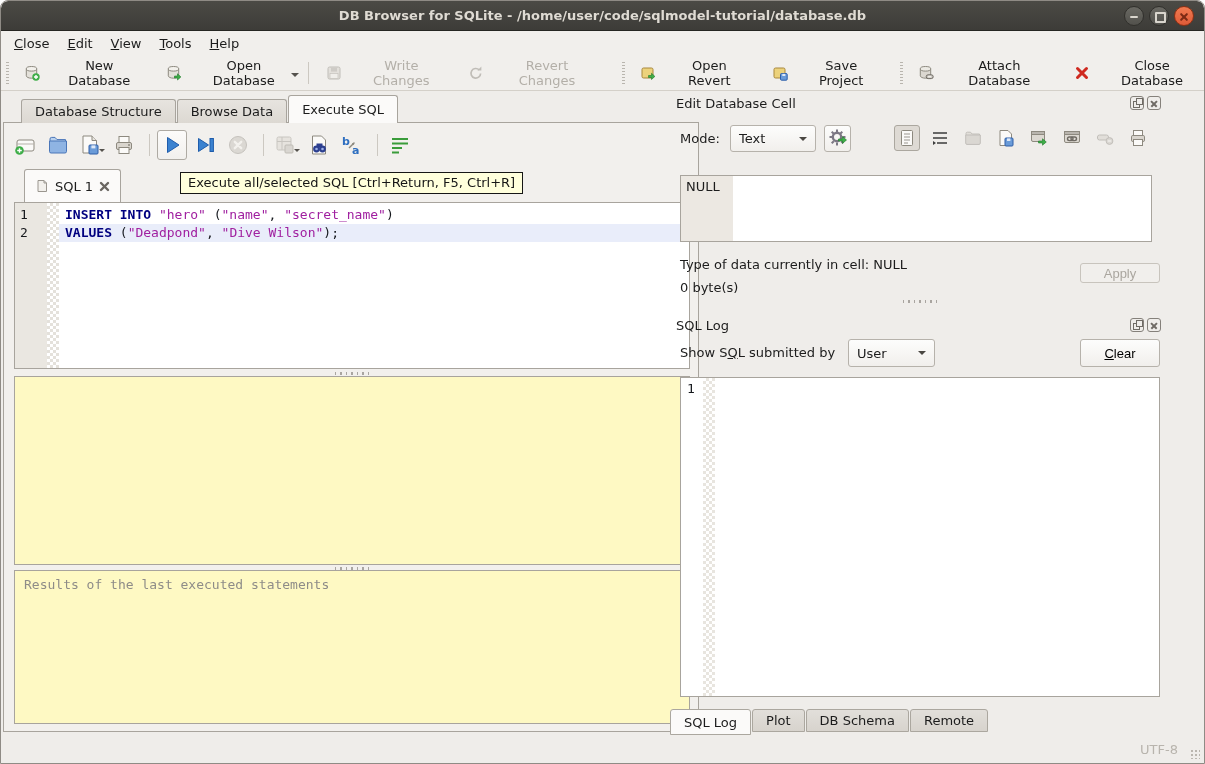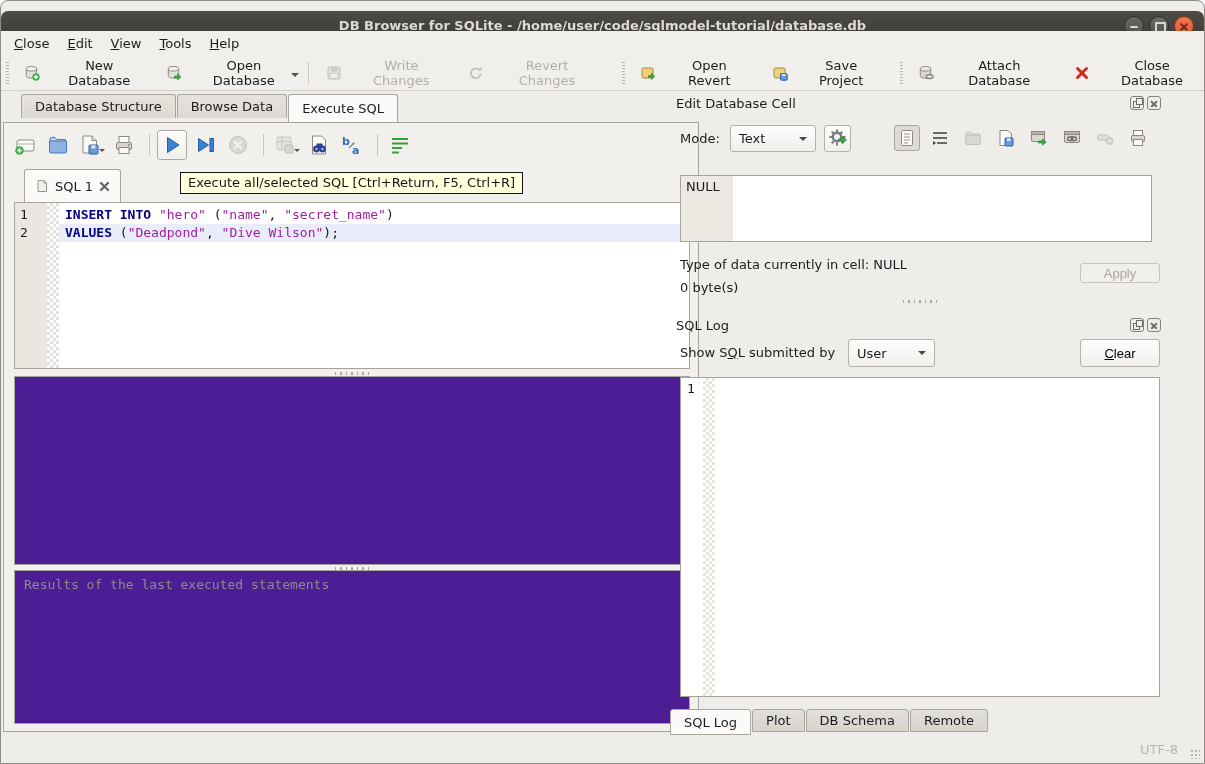--- a/index.html
+++ b/index.html
@@ -1,21 +1,21 @@
 <!DOCTYPE html>
 <html style="--titlebar-bg: #3d3c38; --close-button: #df5b38; --sql-keyword: #000080; --sql-identifier: #a020a0; --current-line-bg: #e9edfa; --tooltip-bg: #ffffdc; --accent-blue: #3b82d0; --accent-green: #3fae49;"><head>
 <meta charset="utf-8">
 <style>
   * { margin:0; padding:0; box-sizing:border-box; }
   html,body { width:1205px; height:764px; }
   body { font-family:"DejaVu Sans","Liberation Sans",sans-serif; font-size:13px; color:#1c1c1c; }
   #win { position:relative; width:1205px; height:764px; background:#efedea; border:1px solid #8f8b85; border-radius:8px 8px 0 0; overflow:hidden; }
 
   
-  .titlebar { position:absolute; left:0; top:10px; width:100%; height:30px;
+  .titlebar { position:absolute; left:0; top:0; width:100%; height:30px;
     background:linear-gradient(#4b4a45, var(--titlebar-bg)); border-bottom:1px solid #262622;
     border-radius:7px 7px 0 0;padding-left:20px; }
   .titlebar .title { position:absolute; left:0; right:0; top:0; line-height:29px; text-align:center;
     color:#dfdbd3; font-weight:bold; font-size:13px; }
   .winbtns { position:absolute; right:10px; top:5px; display:flex; gap:5px; }
   .winbtn { width:20px; height:20px; border-radius:50%; background:linear-gradient(#6a6963,#52514c);
     border:1px solid #31302c; position:relative; }
   .winbtn.close { background:linear-gradient(#f07a50, var(--close-button)); border-color:#8f3013; }
   .winbtn.min::before { content:""; position:absolute; left:5px; top:9px; width:8px; height:2px; background:#d9d5cd; border-radius:1px; }
   .winbtn.max::before { content:""; position:absolute; left:5px; top:5px; width:7px; height:7px; border:2px solid #d9d5cd; border-radius:1px; }
@@ -34,21 +34,21 @@
   .grip { width:4px; height:22px; margin:0 5px;
     background:repeating-linear-gradient(#b9b5ae 0 1px, transparent 1px 3px); }
   .vsep { width:1px; height:22px; background:#ccc8c1; margin:0 7px; }
   .tbtn { display:flex; align-items:center; gap:20px; padding:5px 10px; border:none; background:transparent;
     font:13px "DejaVu Sans",sans-serif; color:#1c1c1c; }
   .tbtn.disabled { color:#b3afa8; }
   .tbtn svg { flex:none; }
   .drop-caret { width:0; height:0; border:4px solid transparent; border-top-color:#55524d; margin:8px 2px 0 -4px; }
 
   
-  .maintabs { position:absolute; left:3px; top:93px; height:29px; display:flex; z-index:3;padding-left:17px; }
+  .maintabs { position:absolute; left:3px; top:93px; height:29px; display:flex; align-items:flex-end; z-index:3;padding-left:17px; }
   .mtab { padding:4px 13px 5px; background:linear-gradient(#e7e4df,#dcd8d2); border:1px solid #a8a49d;
     border-bottom:none; border-radius:3px 3px 0 0; margin-right:1px; height:24px; }
   .mtab.active { background:#fbfaf9; height:28px; padding-top:6px; position:relative; z-index:4; }
 
   
   .lframe { position:absolute; left:2px; top:121px; width:696px; height:610px; background:#f2f0ed;
     border:1px solid #a8a49d; }
 
   .sqltoolbar { position:absolute; left:6px; top:6px; height:32px; display:flex; align-items:center; }
   .itb { width:30px; height:30px; display:flex; align-items:center; justify-content:center; border:1px solid transparent; background:transparent; margin-right:3px; }
@@ -76,21 +76,21 @@
   .edrow .code { flex:1; padding-left:6px; white-space:pre; }
   .edrow.current .code { background:var(--current-line-bg); }
   .tok-keyword { color:var(--sql-keyword); font-weight:bold; }
   .tok-identifier { color:var(--sql-identifier); }
   .tok-plain { color:#14171c; }
 
   .hsplit { position:absolute; left:10px; width:676px; height:6px; display:flex; align-items:center; justify-content:center; }
   .hsplit .dots { width:34px; height:3px;
     background:repeating-linear-gradient(90deg,#a9a5a0 0 1.5px, transparent 1.5px 5.5px); }
 
-  .panel { position:absolute; left:10px; width:676px; background:#4c1d95; border:1px solid #a8a49d; }
+  .panel { position:absolute; left:10px; width:676px; background:#fef9c3; border:1px solid #a8a49d; }
   .placeholder { padding:6px 9px; color:#8e8c88; font-family:"DejaVu Sans Mono","Liberation Mono",monospace; font-size:13px; }
 
   
   .rpane { position:absolute; left:665px; top:88px; width:503px; height:650px; }
   .dockhdr { position:absolute; left:10px; right:8px; height:20px; display:flex; align-items:center; }
   .dockhdr .dtitle { flex:1; }
   .dock-icon { width:14px; height:14px; border:1px solid #85817b; border-radius:3px; position:relative; margin-left:3px; }
   .dock-icon.float::before { content:""; position:absolute; left:2px; top:4px; width:5px; height:5px; border:1px solid #6f6b65; }
   .dock-icon.float::after  { content:""; position:absolute; left:5px; top:1px; width:5px; height:5px; border:1px solid #6f6b65; background:#efedea; }
   .dock-icon.closex::before, .dock-icon.closex::after { content:""; position:absolute; left:2px; top:5.5px; width:8px; height:1.6px; background:#6f6b65; }

